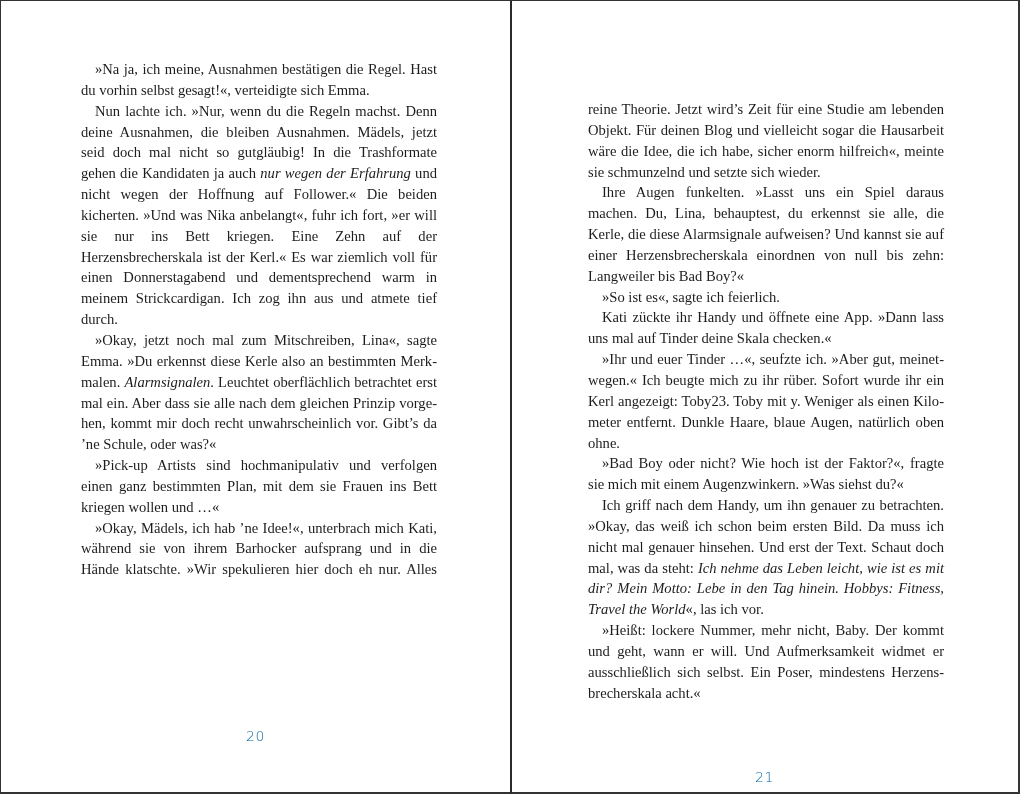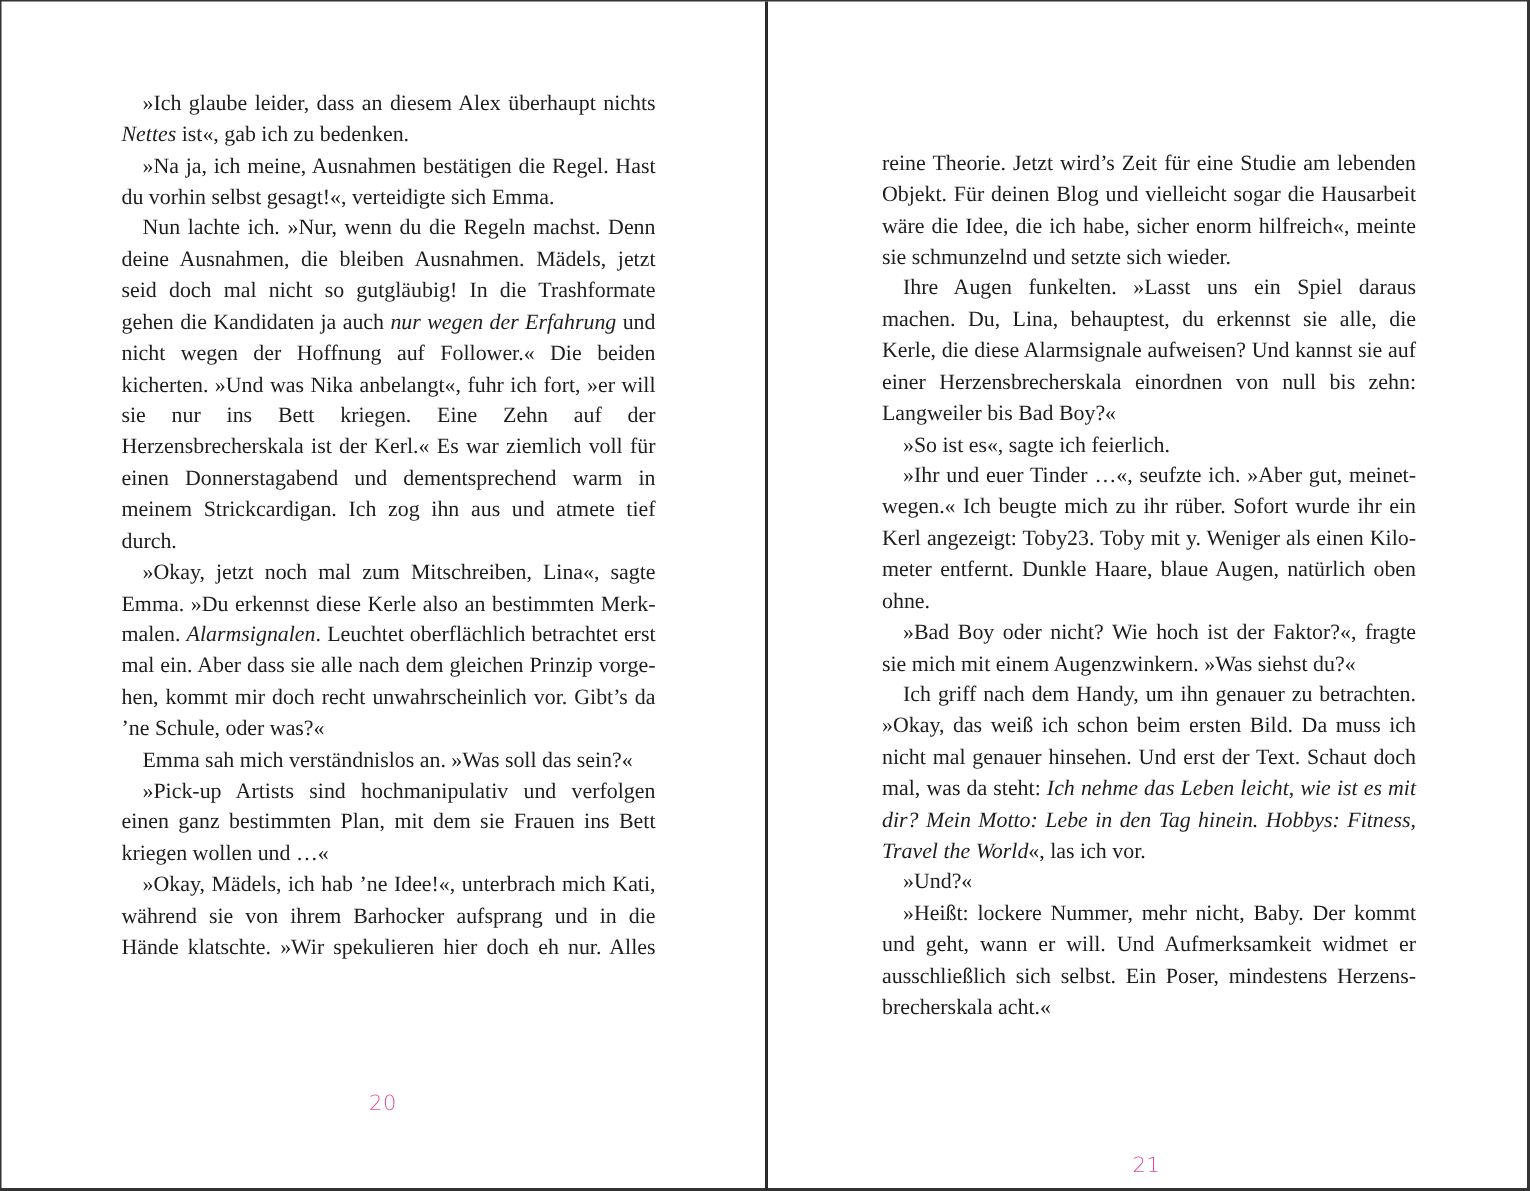--- a/index.html
+++ b/index.html
@@ -27,47 +27,45 @@
       text-align: justify;
       text-indent: 14px;
       hyphens: manual;
     }
     .page p.noindent { text-indent: 0; margin-top: 40px; }
     .page p.lastjust { text-align-last: justify; font-family: Liberation Serif, serif; }
     em { font-style: italic; }
     .pagenum {
       position: absolute; top: 727px;
       font-family: "DejaVu Sans", "Liberation Sans", sans-serif;
-      font-size: 14px; color: #ec4899; font-weight: 300;
+      font-size: 14px; color: #0369a1; font-weight: 300;
       letter-spacing: 0.5px;
     }
     .pagenum.left { left: 245px; }
     .pagenum.right { left: 754px; margin-top: 41px; }
   </style>
 </head>
 <body>
 
 <div class="spread">
   <div class="divider"></div>
 
   <div class="page left">
-      <p><span>»Ich glaube leider, dass an diesem Alex überhaupt nichts </span><em>Nettes</em><span> ist«, gab ich zu bedenken.</span></p>
       <p><span>»Na ja, ich meine, Ausnahmen bestätigen die Regel. Hast du vorhin selbst gesagt!«, verteidigte sich Emma.</span></p>
       <p><span>Nun lachte ich. »Nur, wenn du die Regeln machst. Denn deine Ausnahmen, die bleiben Ausnahmen. Mädels, jetzt seid doch mal nicht so gutgläubig! In die Trashformate gehen die Kandidaten ja auch </span><em>nur wegen der Erfahrung</em><span> und nicht wegen der Hoffnung auf Follower.« Die beiden kicherten. »Und was Nika anbelangt«, fuhr ich fort, »er will sie nur ins Bett kriegen. Eine Zehn auf der Herzensbrecherskala ist der Kerl.« Es war ziemlich voll für einen Donnerstagabend und dementsprechend warm in meinem Strickcardigan. Ich zog ihn aus und atmete tief durch.</span></p>
       <p><span>»Okay, jetzt noch mal zum Mitschreiben, Lina«, sagte Emma. »Du erkennst diese Kerle also an bestimmten Merk­malen. </span><em>Alarmsignalen</em><span>. Leuchtet oberflächlich betrachtet erst mal ein. Aber dass sie alle nach dem gleichen Prinzip vorge­hen, kommt mir doch recht unwahrscheinlich vor. Gibt’s da ’ne Schule, oder was?«</span></p>
-      <p><span>Emma sah mich verständnislos an. »Was soll das sein?«</span></p>
       <p><span>»Pick-up Artists sind hochmanipulativ und verfolgen einen ganz bestimmten Plan, mit dem sie Frauen ins Bett kriegen wollen und …«</span></p>
       <p class="lastjust"><span>»Okay, Mädels, ich hab ’ne Idee!«, unterbrach mich Kati, während sie von ihrem Barhocker aufsprang und in die Hände klatschte. »Wir spekulieren hier doch eh nur. Alles</span></p>
     </div>
   <div class="pagenum left">20</div>
 
   <div class="page right">
       <p class="noindent"><span>reine Theorie. Jetzt wird’s Zeit für eine Studie am lebenden Objekt. Für deinen Blog und vielleicht sogar die Hausarbeit wäre die Idee, die ich habe, sicher enorm hilfreich«, meinte sie schmunzelnd und setzte sich wieder.</span></p>
       <p><span>Ihre Augen funkelten. »Lasst uns ein Spiel daraus machen. Du, Lina, behauptest, du erkennst sie alle, die Kerle, die diese Alarmsignale aufweisen? Und kannst sie auf einer Herzens­brecherskala einordnen von null bis zehn: Langweiler bis Bad Boy?«</span></p>
       <p><span>»So ist es«, sagte ich feierlich.</span></p>
+      <p><span>Kati zückte ihr Handy und öffnete eine App. »Dann lass uns mal auf Tinder deine Skala checken.«</span></p>
       <p><span>»Ihr und euer Tinder …«, seufzte ich. »Aber gut, meinet­wegen.« Ich beugte mich zu ihr rüber. Sofort wurde ihr ein Kerl angezeigt: Toby23. Toby mit y. Weniger als einen Kilo­meter entfernt. Dunkle Haare, blaue Augen, natürlich oben ohne.</span></p>
       <p><span>»Bad Boy oder nicht? Wie hoch ist der Faktor?«, fragte sie mich mit einem Augenzwinkern. »Was siehst du?«</span></p>
       <p><span>Ich griff nach dem Handy, um ihn genauer zu betrachten. »Okay, das weiß ich schon beim ersten Bild. Da muss ich nicht mal genauer hinsehen. Und erst der Text. Schaut doch mal, was da steht: </span><em>Ich nehme das Leben leicht, wie ist es mit dir? Mein Motto: Lebe in den Tag hinein. Hobbys: Fitness, Travel the World</em><span>«, las ich vor.</span></p>
-      <p><span>»Und?«</span></p>
       <p><span>»Heißt: lockere Nummer, mehr nicht, Baby. Der kommt und geht, wann er will. Und Aufmerksamkeit widmet er ausschließlich sich selbst. Ein Poser, mindestens Herzens­brecherskala acht.«</span></p>
     </div>
   <div class="pagenum right">21</div>
 </div>
 
 </body></html>

